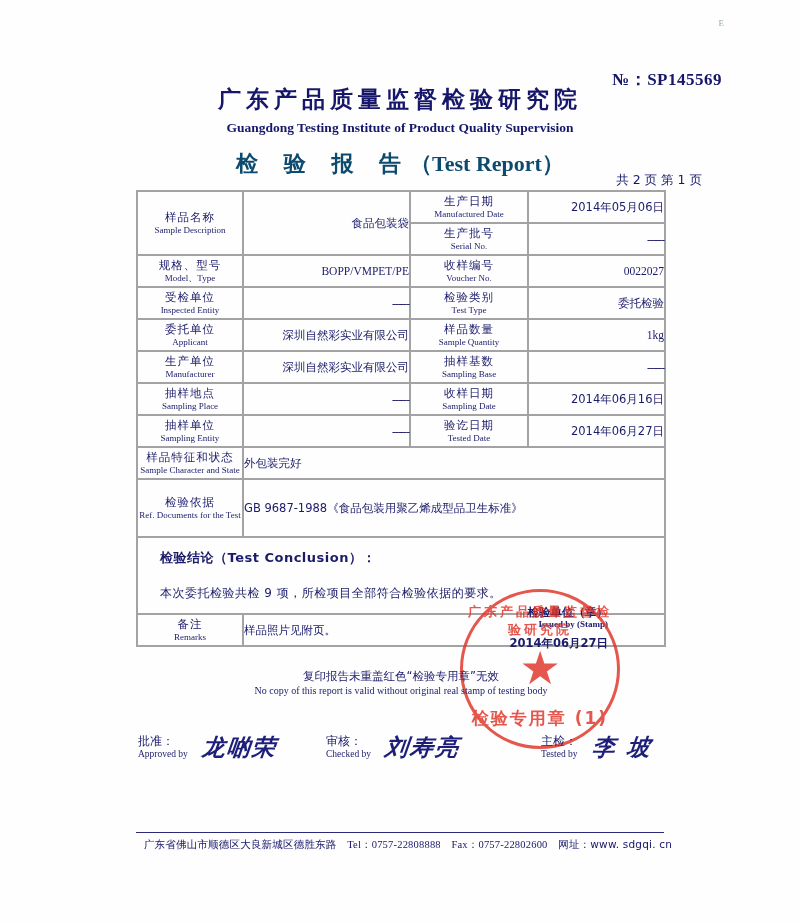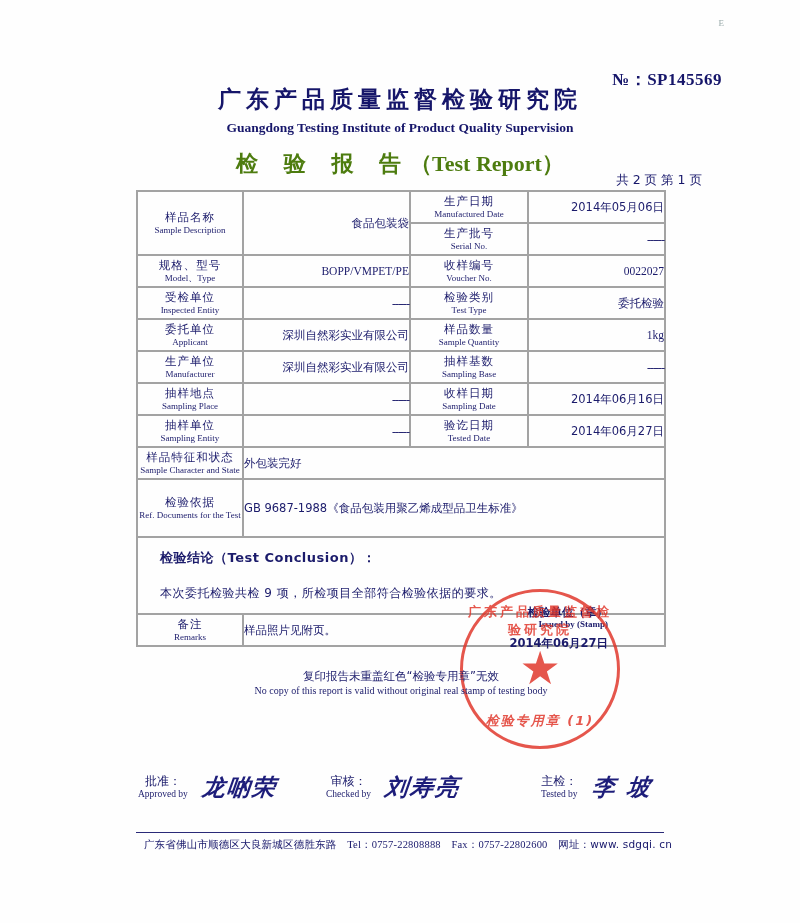--- a/index.html
+++ b/index.html
@@ -47,21 +47,21 @@
     font-size: 13.5px;
     font-weight: bold;
     margin-top: 5px;
     color: #16166a;
     font-family: "Liberation Serif", serif;
   }
   .hdr-title {
     margin-top: 13px;
     font-size: 22px;
     font-weight: bold;
-    color: #4d7c0f;
+    color: #0c4a6e;
     letter-spacing: 2px;
     font-family: "DejaVu Sans", sans-serif;
   }
   .hdr-title .sp { letter-spacing: 9px; }
   .hdr-title .en { font-family: "Liberation Serif", serif; letter-spacing: 0px; }
 
   .pageinfo {
     position: absolute;
     top: 172px;
     right: 98px;
@@ -189,33 +189,32 @@
   }
   .seal-top, .seal-bot {
     position: absolute;
     width: 100%;
     text-align: center;
     color: #e03226;
     font-family: "DejaVu Sans", sans-serif;
     font-weight: bold;
   }
   .seal-top { top: 11px; font-size: 13px; letter-spacing: 3px; }
-  .seal-bot { bottom: 16px; font-size: 13px; letter-spacing: 2px; font-style: italic; }
+  .seal-bot { bottom: 16px; font-size: 17px; letter-spacing: 2px; }
 
   
   .remarks-cell { height: 52px; }
 
   
   .sigs {
     position: absolute;
-    top: 772px;
+    top: 732px;
     left: 136px;
     width: 528px;
     height: 46px;
-    text-align: center;
   }
   .sig {
     position: absolute;
     top: 0;
   }
   .sig .lab { line-height: 1.15; display: inline-block; vertical-align: middle;}
   .sig .lab .cn { font-size: 12px; font-family: "DejaVu Sans", sans-serif; display:block;}
   .sig .lab .en { font-size: 9.5px; display:block; }
   .sig .name {
     display: inline-block;

